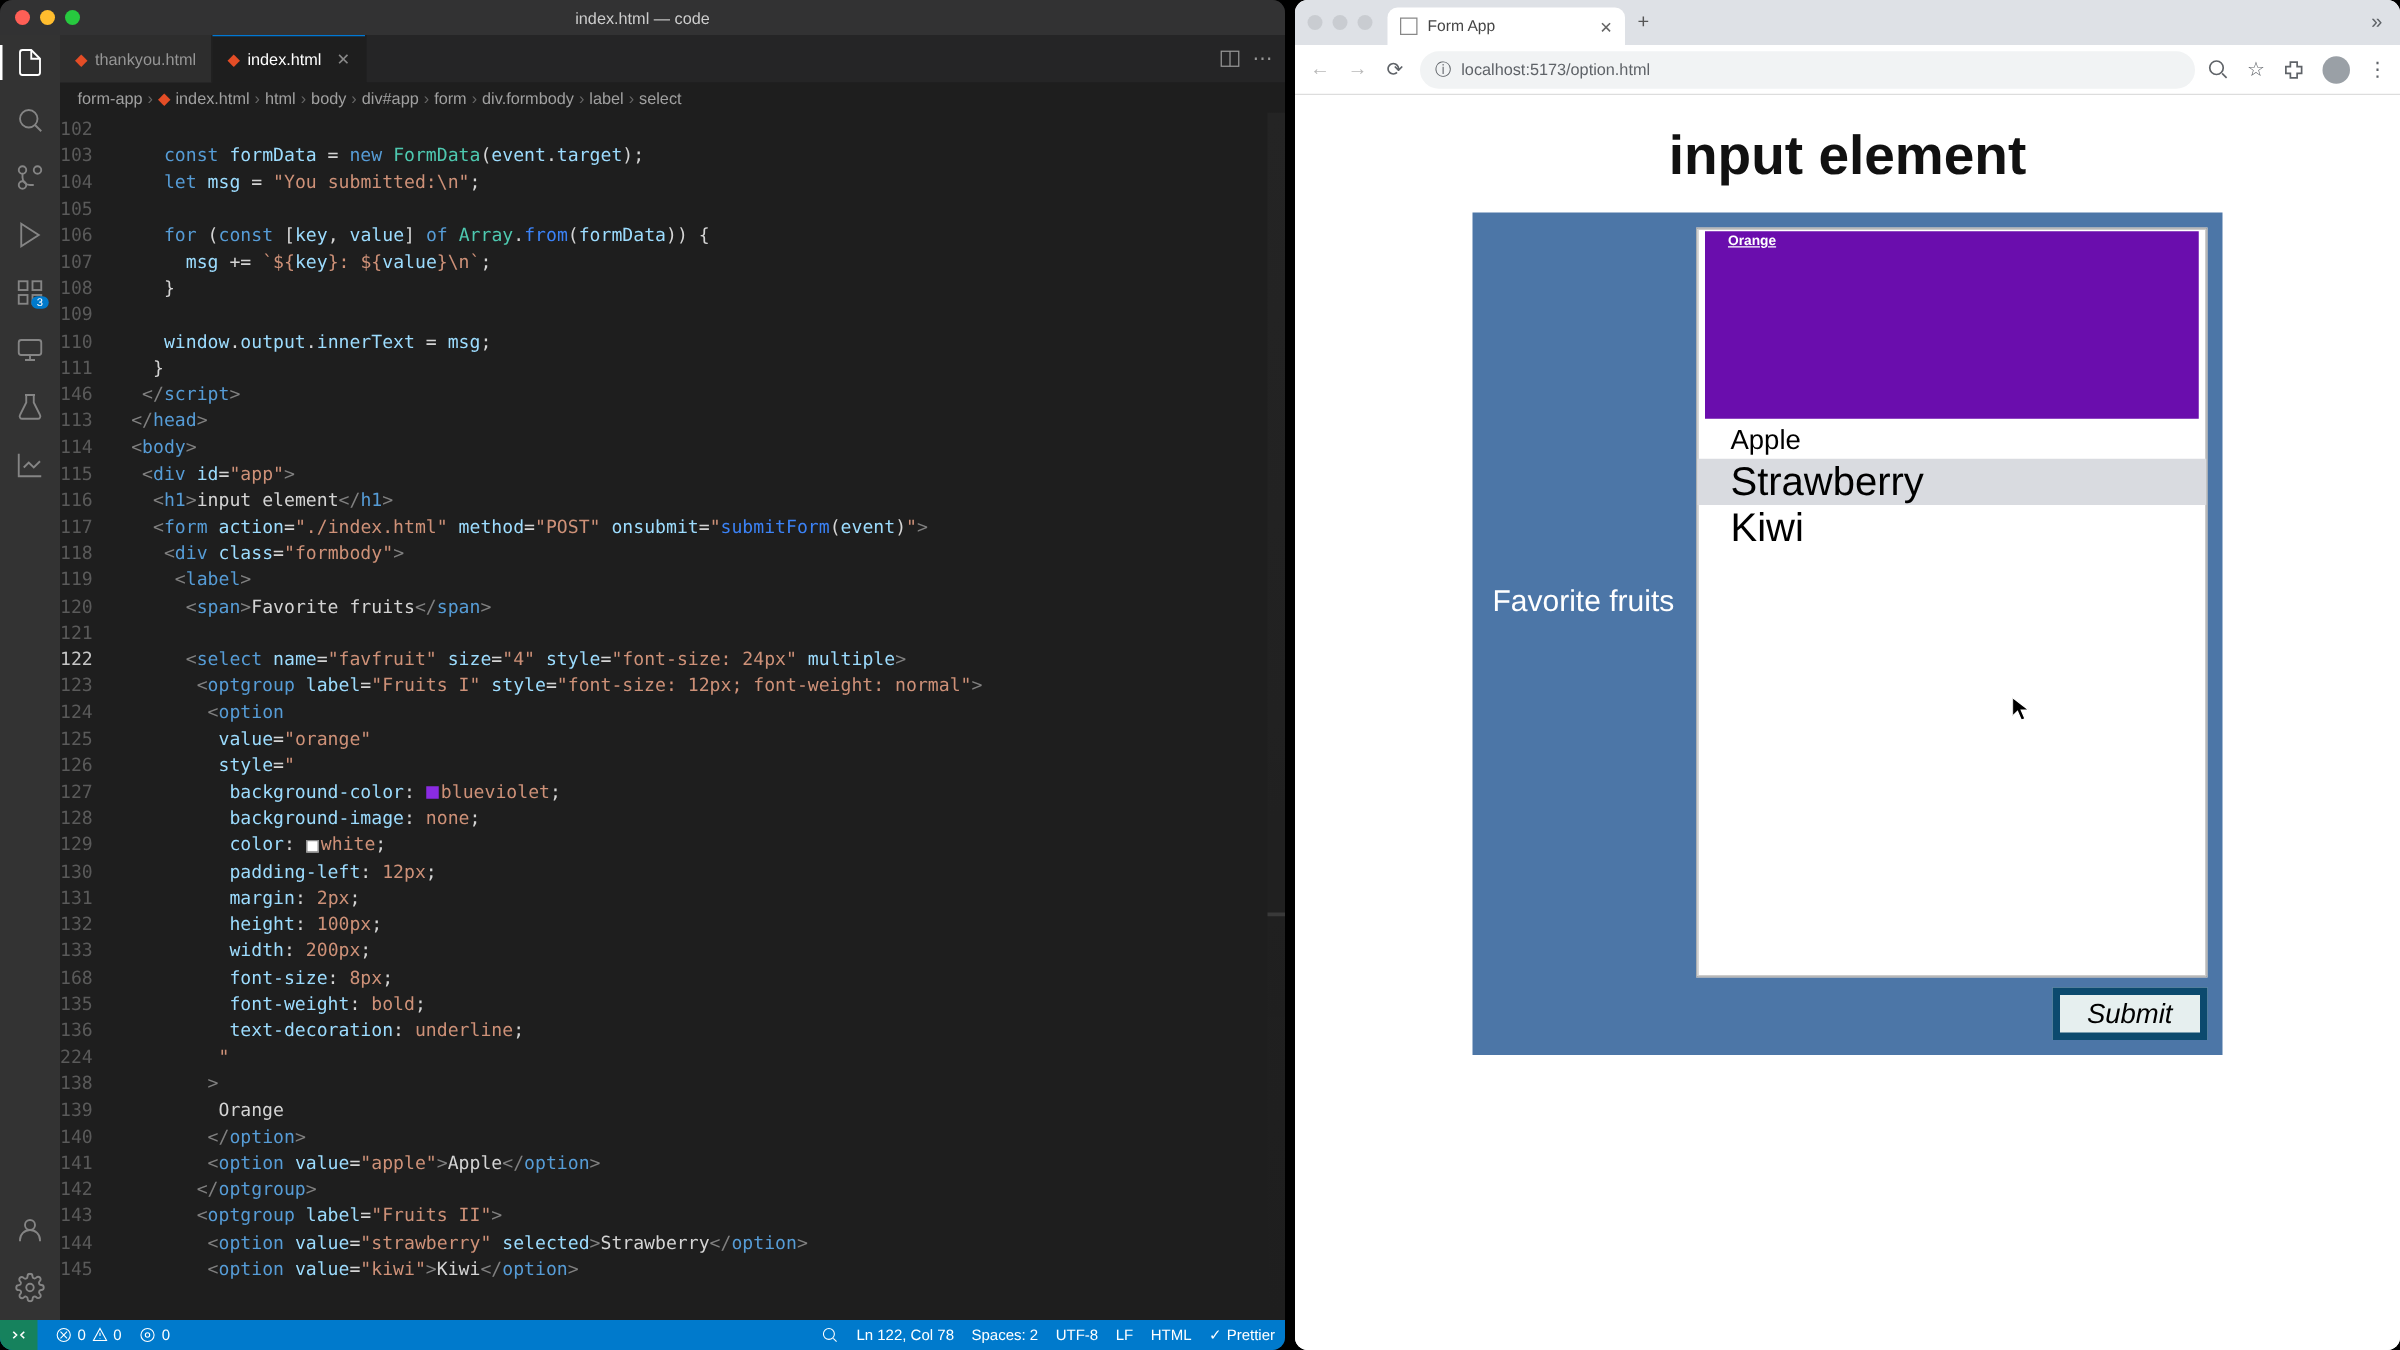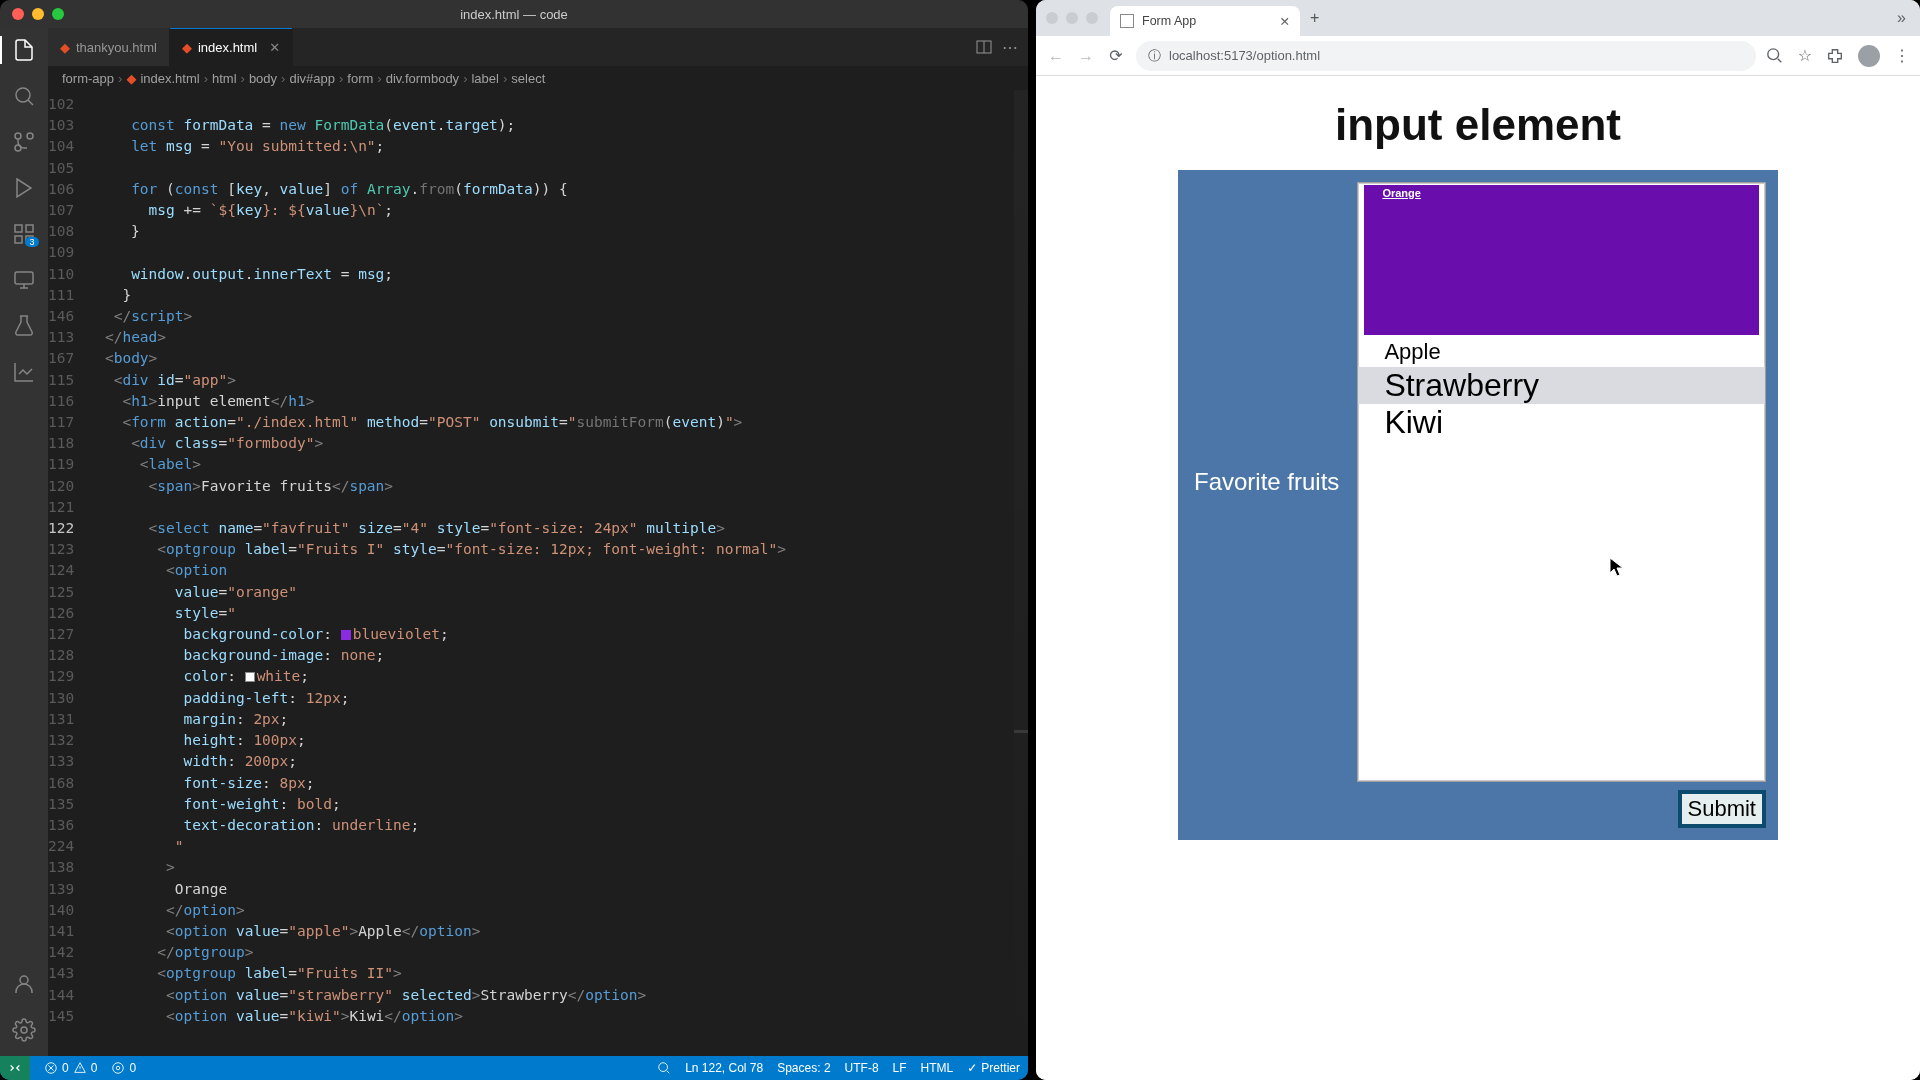--- a/index.html
+++ b/index.html
@@ -40,21 +40,21 @@
 .breadcrumb .sep { color:#666; }
 .code-scroll { flex:1; overflow:hidden; background:#1e1e1e; font-family: Menlo, Consolas, monospace; font-size:14.5px; line-height:21.2px; position:relative;}
 .code-lines { display:flex; }
 .gutters { text-align:right; color:#5a5a5a; padding:4px 18px 4px 0; user-select:none; }
 .gutters div { padding-right:4px; }
 .gutters .cur { color:#c6c6c6; }
 .code { padding:4px 0; color:#d4d4d4; white-space:pre; }
 .minimap { position:absolute; right:0; top:0; bottom:0; width:14px; background:linear-gradient(#2a2a2a,#1e1e1e); opacity:.5;}
 .minimap-thumb{position:absolute;right:0;width:14px;top:640px;height:3px;background:#555;}
 
-.c-k{color:#569cd6;} .c-s{color:#ce9178;} .c-f{color:#737373;} .c-v{color:#9cdcfe;}
+.c-k{color:#569cd6;} .c-s{color:#ce9178;} .c-f{color:#3b82f6;} .c-v{color:#9cdcfe;}
 .c-t{color:#4ec9b0;}
 .c-tag{color:#569cd6;} .c-attr{color:#9cdcfe;} .c-br{color:#808080;}
 .swatch{display:inline-block;width:10px;height:10px;vertical-align:middle;margin-right:2px;}
 
 .statusbar { height:24px; background:#007acc; color:#fff; display:flex; align-items:center; font-size:12px; padding:0 8px; gap:14px; }
 .statusbar .sb-remote { background:#16825d; height:24px; margin-left:-8px; padding:0 8px; display:flex;align-items:center;}
 .statusbar .spacer{flex:1;}
 .statusbar span{display:flex;align-items:center;gap:4px;}
 
 
@@ -83,21 +83,21 @@
 .form-inner{display:flex; gap:18px; align-items:stretch;}
 .lab-col{display:flex;align-items:center; color:#fff; font-size:24px; font-weight:500; padding-left:4px;}
 .select-box{flex:1;background:#fff;border:1px solid #a0a0a0;box-shadow:inset 0 0 0 1px #ccc; height:600px; position:relative;}
 .group-lbl{font-size:18px;font-weight:700;color:#000;padding:2px 6px;}
 .group-lbl.big{font-size:34px;font-weight:800;}
 .opt-orange{background:#6a0dad;color:#fff;font-size:11px;font-weight:700;text-decoration:underline;padding:2px 0 0 18px;height:150px;margin:2px 6px;}
 .opt-apple{font-size:22px;padding:2px 26px;}
 .opt-straw{font-size:32px;background:#d9dbe0;padding:0 26px;}
 .opt-kiwi{font-size:32px;padding:0 26px;}
 .submit-row{display:flex;justify-content:flex-end;margin-top:8px;}
-.submit-btn{background:#e6efef;border:4px solid #0c4a6e;font-size:22px;padding:2px 6px;}
+.submit-btn{background:#e6efef;border:6px solid #0c4a6e;font-size:22px;padding:2px 22px;font-style:italic;}
 
 .cursor-arrow{position:absolute;}
 </style>
 </head>
 <body>
 
 <div class="vscode">
   <div class="vscode-titlebar">
     <div class="traffic">
       <div class="tl red"></div>
@@ -228,21 +228,21 @@
               <div>104</div>
               <div>105</div>
               <div>106</div>
               <div>107</div>
               <div>108</div>
               <div>109</div>
               <div>110</div>
               <div>111</div>
               <div>146</div>
               <div>113</div>
-              <div>167</div>
+              <div>114</div>
               <div>115</div>
               <div>116</div>
               <div>117</div>
               <div>118</div>
               <div>119</div>
               <div>120</div>
               <div>121</div>
               <div class="cur">122</div>
               <div>123</div>
               <div>124</div>

